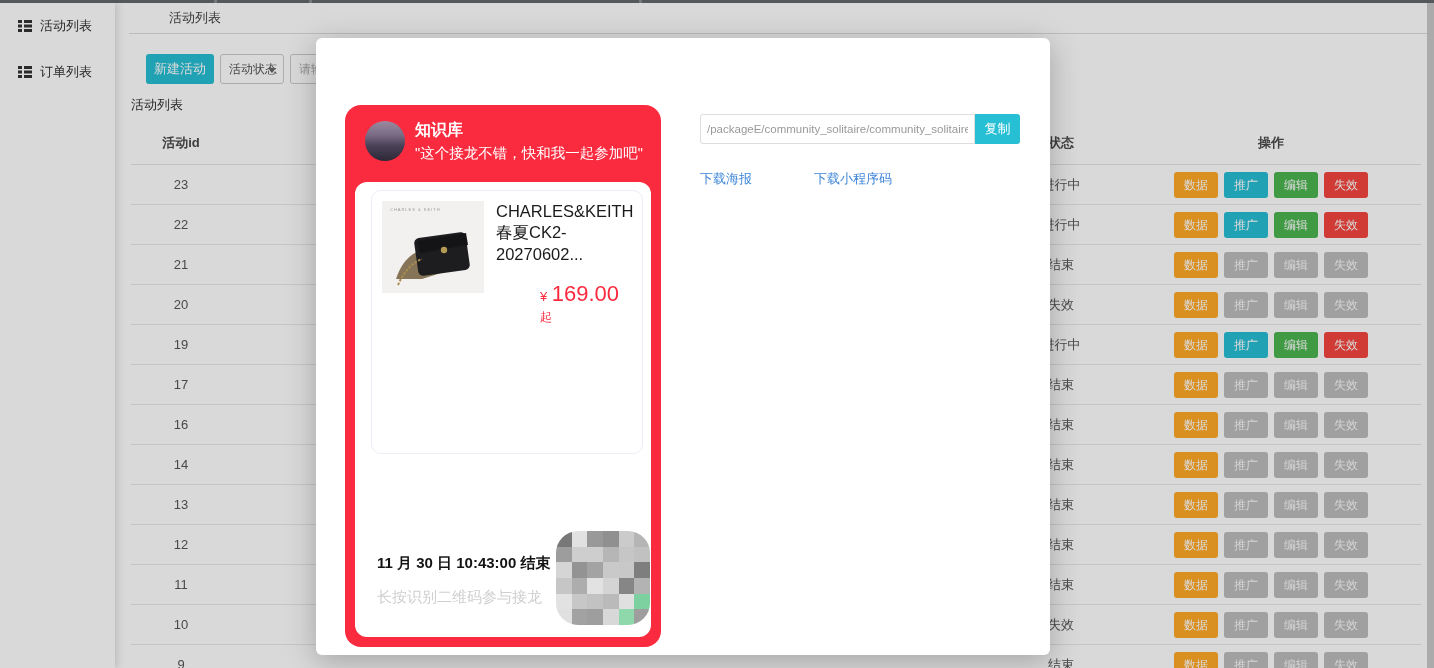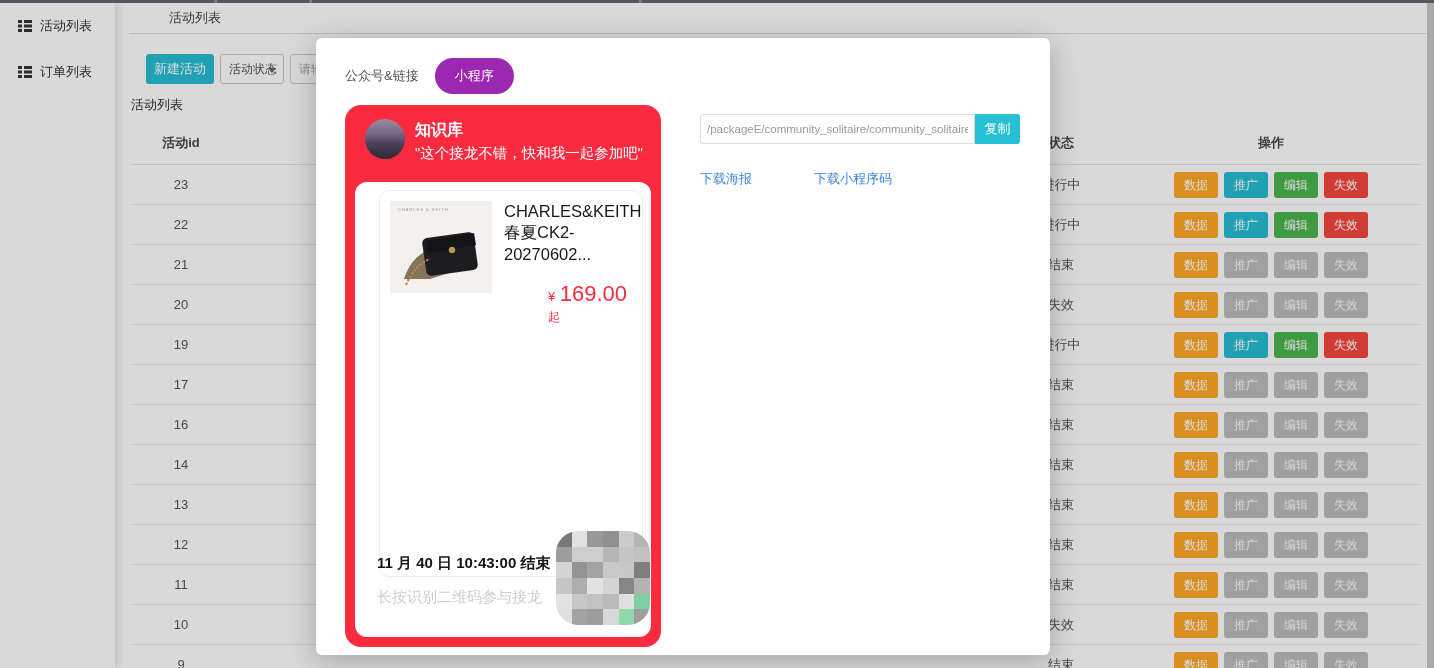--- a/index.html
+++ b/index.html
@@ -58,29 +58,29 @@
   .modal { position:absolute; left:316px; top:38px; width:734px; height:617px;
     background:#fff; border-radius:6px; box-shadow:0 6px 30px rgba(0,0,0,.25); z-index:100; }
   .tabs { display:flex; align-items:center; gap:16px; padding:20px 0 0 29px; }
   .tab-plain { font-size:13px; color:#555; cursor:pointer; }
   .tab-pill { background:var(--purple); color:#fff; font-size:13px; height:36px;
     padding:0 20px; border-radius:18px; border:none; cursor:pointer; }
 
   
   .share { position:absolute; left:29px; top:67px; width:316px; height:542px;
     background:var(--red); border-radius:16px; }
-  .share-head { display:flex; align-items:flex-start; padding:14px 14px 0 20px; }
+  .share-head { display:flex; align-items:center; padding:14px 14px 0 20px; }
   .avatar { width:40px; height:40px; border-radius:50%; flex:0 0 40px;
     background:linear-gradient(180deg,#9b8aa0 0%,#7a6b85 35%,#4a4157 62%,#2c2836 100%); }
   .share-names { margin-left:10px; color:#fff; }
   .share-nick { font-size:16px; font-weight:bold; line-height:1.2; margin-top:1px; }
   .share-quote { font-size:14.5px; margin-top:5px; white-space:nowrap; }
   .share-panel { position:absolute; left:10px; right:10px; top:77px; bottom:10px;
     background:#fff; border-radius:12px; }
-  .prod-section { position:absolute; left:24px; right:8px; top:8px; height:387px;
+  .prod-section { position:absolute; left:16px; right:8px; top:8px; height:264px;
     border:1px solid #efecf7; border-radius:10px; background:#fff; }
   .prod-row { display:flex; padding:10px; }
   .prod-img { width:102px; height:92px; background:#f3f1ef; position:relative; overflow:hidden; flex:0 0 102px; }
   .prod-img .brandmark { position:absolute; top:6px; left:8px; font-size:4px;
     letter-spacing:1px; color:#9a9a9a; }
   .prod-info { margin-left:12px; }
   .prod-title { font-size:16.5px; color:#1a1a1a; line-height:1.3; }
   .prod-price { margin-top:16px; color:var(--red);margin-left:44px; }
   .prod-price .cur { font-size:13px; }
   .prod-price .num { font-size:22px; }
@@ -258,24 +258,20 @@
         </tbody>
     </table>
   </div>
 
   <div class="scrollbar"></div>
 </div>
 
 <div class="dim"></div>
 
 <div class="modal">
-  <div class="tabs">
-    <span class="tab-plain">公众号&amp;链接</span>
-    <button class="tab-pill">小程序</button>
-  </div>
 
   <div class="share">
     <div class="share-head">
       <div class="avatar"></div>
       <div class="share-names">
         <div class="share-nick">知识库</div>
         <div class="share-quote">"这个接龙不错，快和我一起参加吧"</div>
       </div>
     </div>
 
@@ -300,21 +296,21 @@
             <div class="prod-price">
               <span class="cur">¥</span>
               <span class="num">169.00</span>
               <span class="suf">起</span>
             </div>
           </div>
         </div>
       </div>
 
       <div class="share-footer">
-        <div class="f-deadline">11 月 40 日  10:43:00 结束</div>
+        <div class="f-deadline">11 月 30 日  10:43:00 结束</div>
         <div class="f-hint">长按识别二维码参与接龙</div>
         <div class="qr" id="qr">
             <div style="background: rgb(120, 120, 120);"></div>
             <div style="background: rgb(225, 225, 225);"></div>
             <div style="background: rgb(153, 153, 153);"></div>
             <div style="background: rgb(144, 144, 144);"></div>
             <div style="background: rgb(203, 203, 203);"></div>
             <div style="background: rgb(181, 181, 181);"></div>
             <div style="background: rgb(157, 157, 157);"></div>
             <div style="background: rgb(206, 206, 206);"></div>

